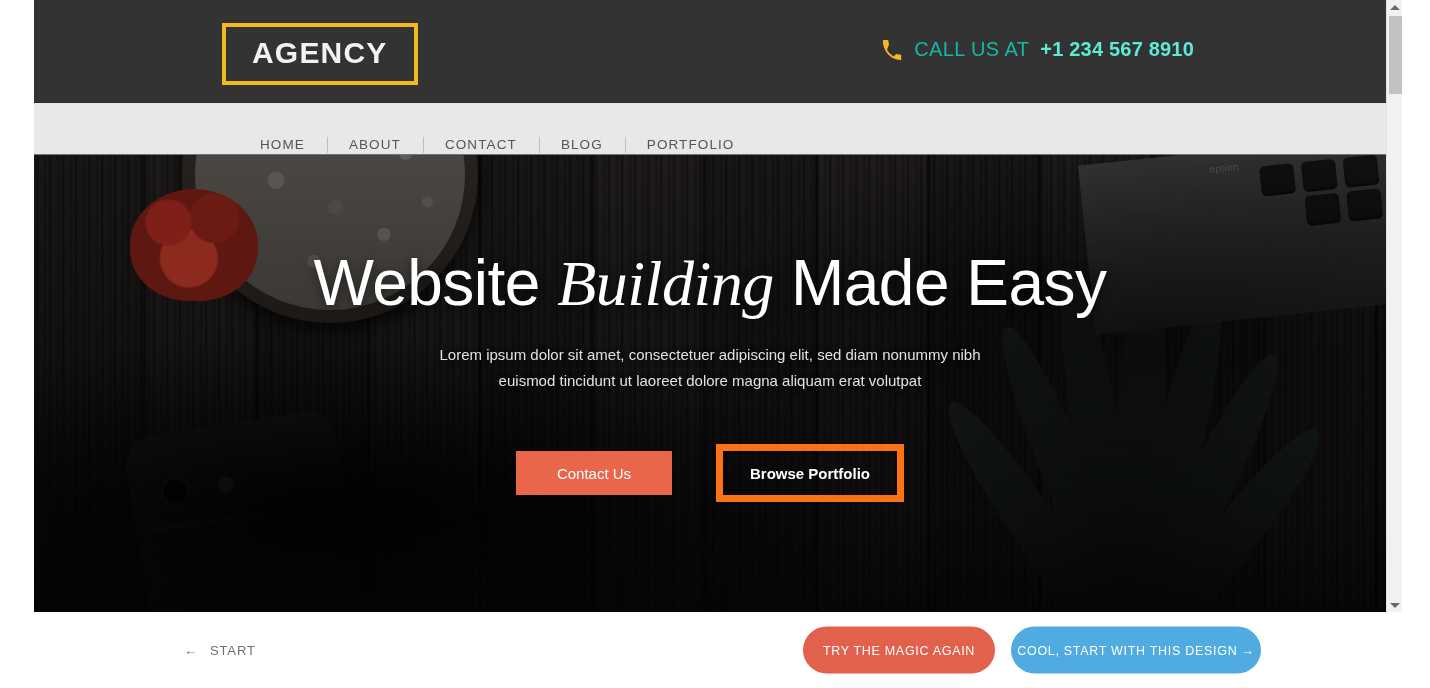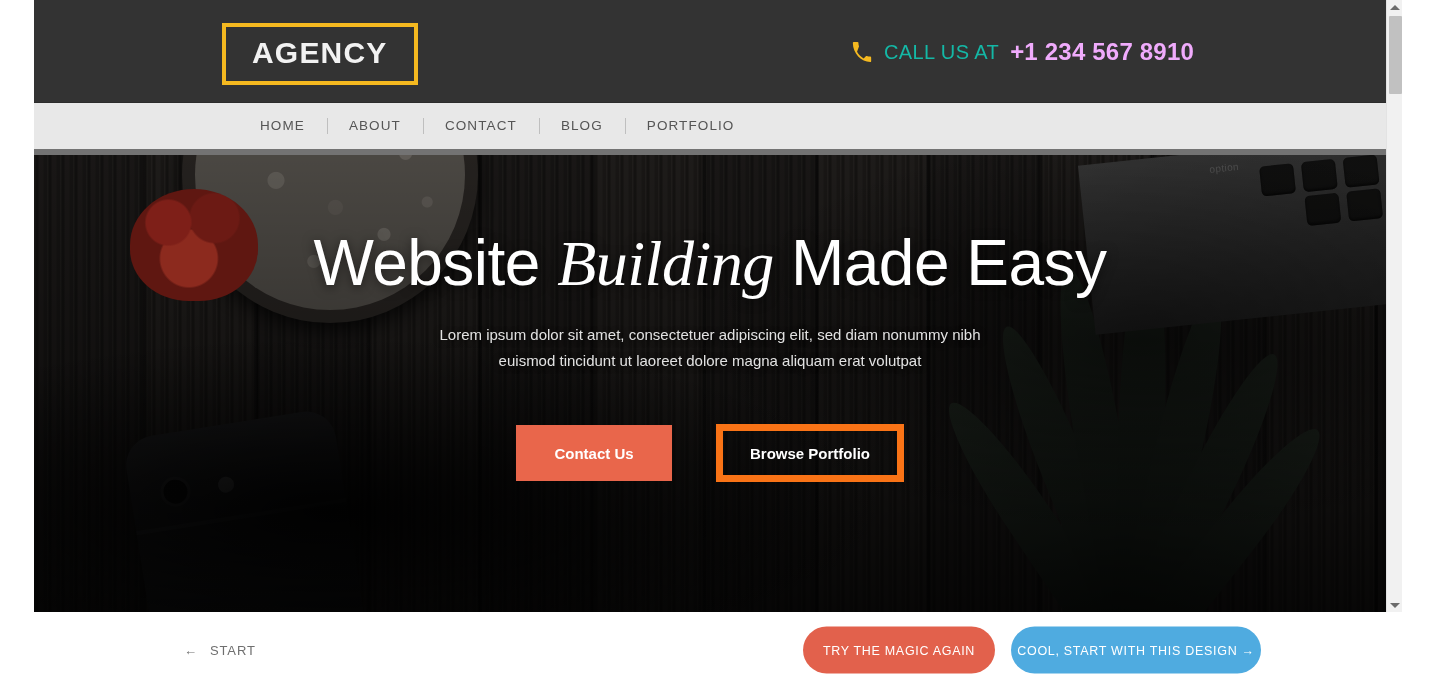--- a/index.html
+++ b/index.html
@@ -30,26 +30,26 @@
   .logo-text {
     color: #f2f2f2; font-size: 30px; font-weight: 600; letter-spacing: 1.2px;
     line-height: 36px; white-space: nowrap;
   }
   .call-wrap {
     position: absolute; right: 192px; top: 38px;
     display: flex; align-items: center; gap: 11px;
   }
   .phone-icon { width: 22px; height: 22px; display: block; }
   .call-label { color: #14b8a6; font-size: 20px; letter-spacing: .4px; }
-  .call-number { color: #f0abfc; font-size: 24px; font-weight: bold; letter-spacing: .2px; }
+  .call-number { color: #5eead4; font-size: 20px; font-weight: bold; letter-spacing: .2px; }
 
   
   .site-nav {
-    height: 52px; background: #e8e8e8; display: flex; align-items: center;
-    padding-left: 204px; border-bottom: 6px solid #737373;
+    height: 52px; background: #e8e8e8; display: flex; align-items: flex-end;
+    padding-left: 204px; border-bottom: 1px solid #737373;
   }
   .nav-list { display: flex; align-items: center; list-style: none; }
   .nav-item {
     color: #555555; font-size: 13.5px; letter-spacing: 1.1px;
     padding: 0 22px; position: relative; cursor: pointer; line-height: 18px;
   }
   .nav-item + .nav-item::before {
     content: ""; position: absolute; left: 0; top: 1px;
     width: 1px; height: 16px; background: #bfbfbf;
   }
@@ -151,39 +151,39 @@
   .phone-flash {
     position: absolute; left: 88px; top: 52px; width: 16px; height: 16px;
     border-radius: 50%; background: #c9cacd;
   }
   .phone-band {
     position: absolute; left: 0; right: 0; top: 92px; height: 4px; background: #6e6f73;
   }
 
   .hero-content {
     position: absolute; inset: 0; display: flex; flex-direction: column;
-    align-items: center; justify-content: flex-start; padding-top: 72px;
+    align-items: center; justify-content: flex-start; padding-top: 92px;
   }
   .hero-title {
     color: #ffffff; font-size: 64px; font-weight: 300; line-height: 72px;
     letter-spacing: -0.5px; white-space: nowrap;
     text-shadow: 0 2px 12px rgba(0,0,0,0.55);
   }
   .hero-title em {
     font-family: "Liberation Serif", serif; font-style: italic; font-weight: 400;
   }
   .hero-sub {
     margin-top: 22px; width: 580px; text-align: center;
     color: #e2e2e2; font-size: 15px; line-height: 26px;
     text-shadow: 0 1px 6px rgba(0,0,0,0.6);
   }
   .hero-actions { margin-top: 50px; display: flex; align-items: center; gap: 44px; }
   .btn-primary {
-    background: #e9664b; color: #ffffff; font-size: 15px; font-weight: 700;
-    width: 156px; height: 56px; display: flex; align-items: center;
+    background: #e9664b; color: #ffffff; font-size: 15px; font-weight: 400;
+    width: 156px; height: 44px; display: flex; align-items: center;
     justify-content: center; border: none; cursor: pointer;
   }
   .btn-outline {
     background: transparent; color: #ffffff; font-size: 15px; font-weight: 600;
     width: 188px; height: 58px; display: flex; align-items: center;
     justify-content: center; border: 7px solid #f97316; cursor: pointer;
   }
 
   
   #scrollbar {

